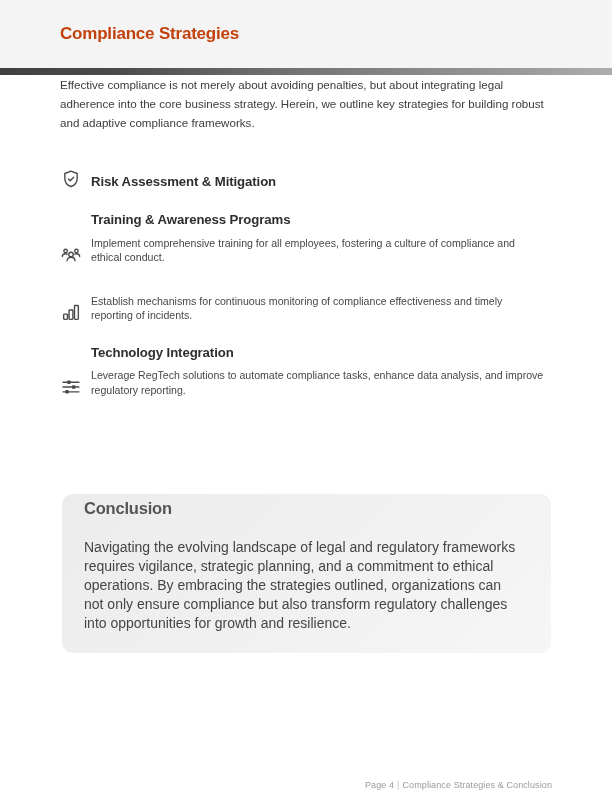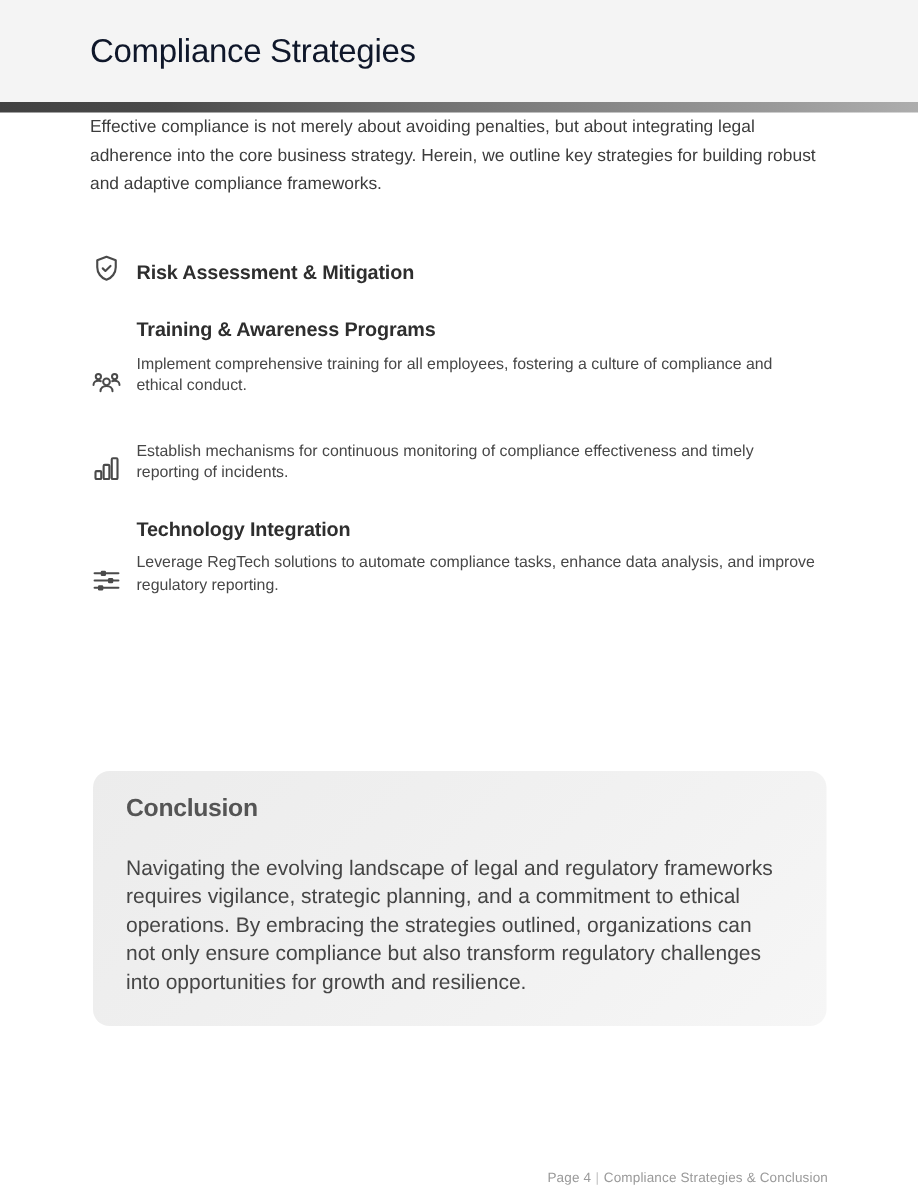--- a/index.html
+++ b/index.html
@@ -21,23 +21,23 @@
     width: 612px;
     height: 68px;
     background: #f4f4f4;
     box-sizing: border-box;
     display: flex;
     align-items: center;
     padding-left: 60px;
   }
   .page-header h1 {
     margin: 0;
-    font-size: 22px;
-    font-weight: normal;
-    color: #0f172a;
+    font-size: 17px;
+    font-weight: bold;
+    color: #c2410c;
     letter-spacing: -0.2px;
     line-height: 1.1;
   }
   .header-rule {
     width: 612px;
     height: 7px;
     background: linear-gradient(to right, #414141 0%, #4a4a4a 18%, #6f6f6f 45%, #828282 62%, #9a9a9a 85%, #adadad 100%);
   }
 
   
@@ -95,24 +95,24 @@
     font-size: 10.6px;
     line-height: 14.6px;
     color: #474747;
     max-width: 455px;
   }
 
   
   .conclusion {
     position: absolute;
     left: 62px;
-    top: 514px;
+    top: 494px;
     width: 489px;
     box-sizing: border-box;
-    padding: 16px 24px 20px 22px;
+    padding: 5px 24px 20px 22px;
     border-radius: 11px;
     background: linear-gradient(135deg, #ececec 0%, #efefef 35%, #f2f2f2 65%, #f6f6f6 100%);
   }
   .conclusion h2 {
     margin: 0;
     font-size: 16.5px;
     font-weight: bold;
     color: #555555;
     letter-spacing: -0.2px;
   }

